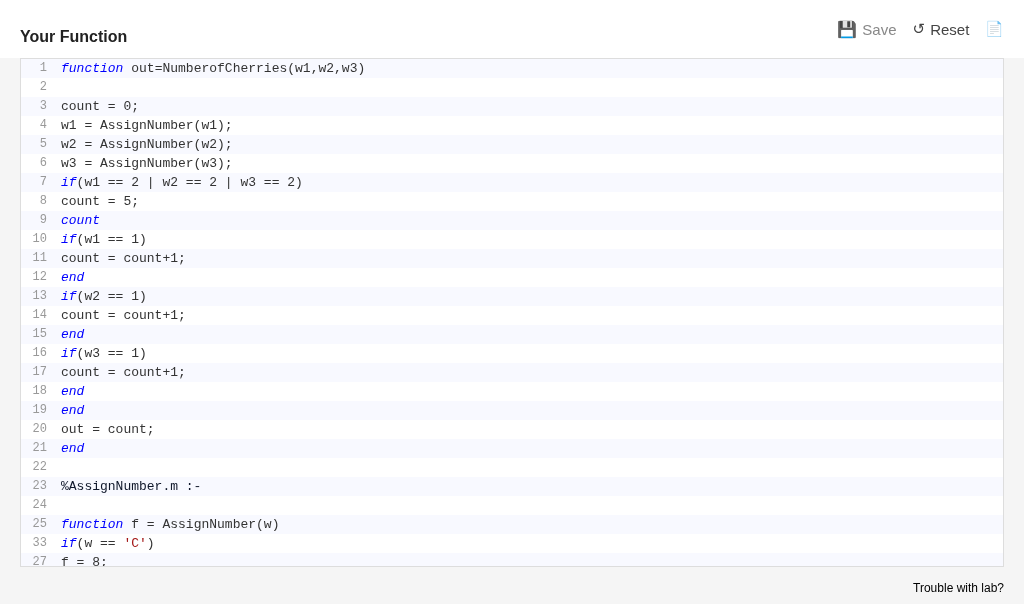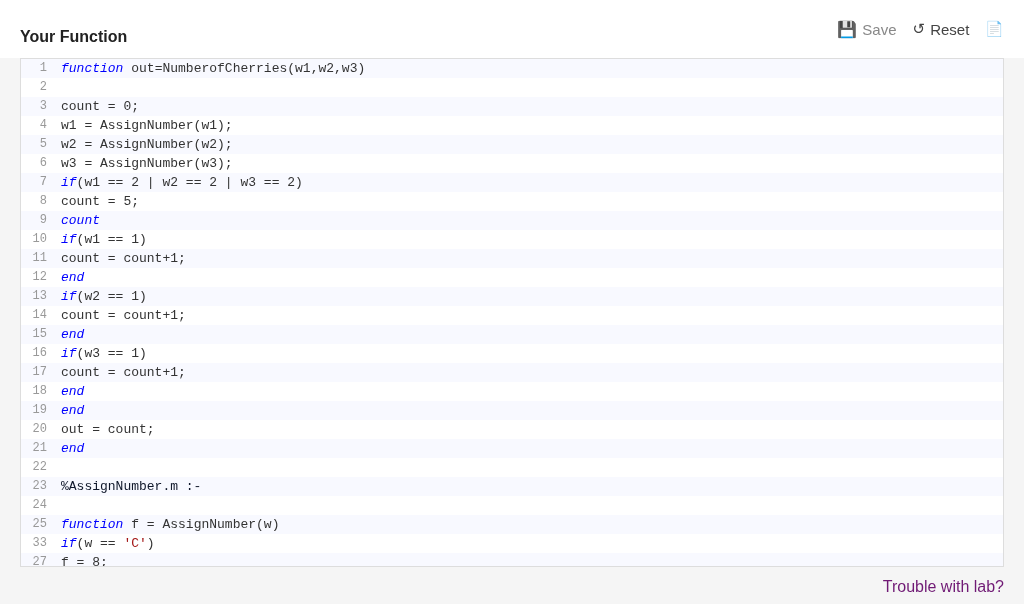--- a/index.html
+++ b/index.html
@@ -131,22 +131,22 @@
 
     .footer {
       position: absolute;
       bottom: 0;
       right: 0;
       padding: 8px 20px;
       text-align: right;
     }
 
     .trouble-link {
-      color: #701a75;
-      font-size: 16px;
+      color: #000000;
+      font-size: 12px;
       text-decoration: none;
       cursor: pointer;
     }
   </style>
 </head>
 <body>
 
 <div class="page-header">
   <h1 class="page-title">Your Function</h1>
   <div class="header-actions">

